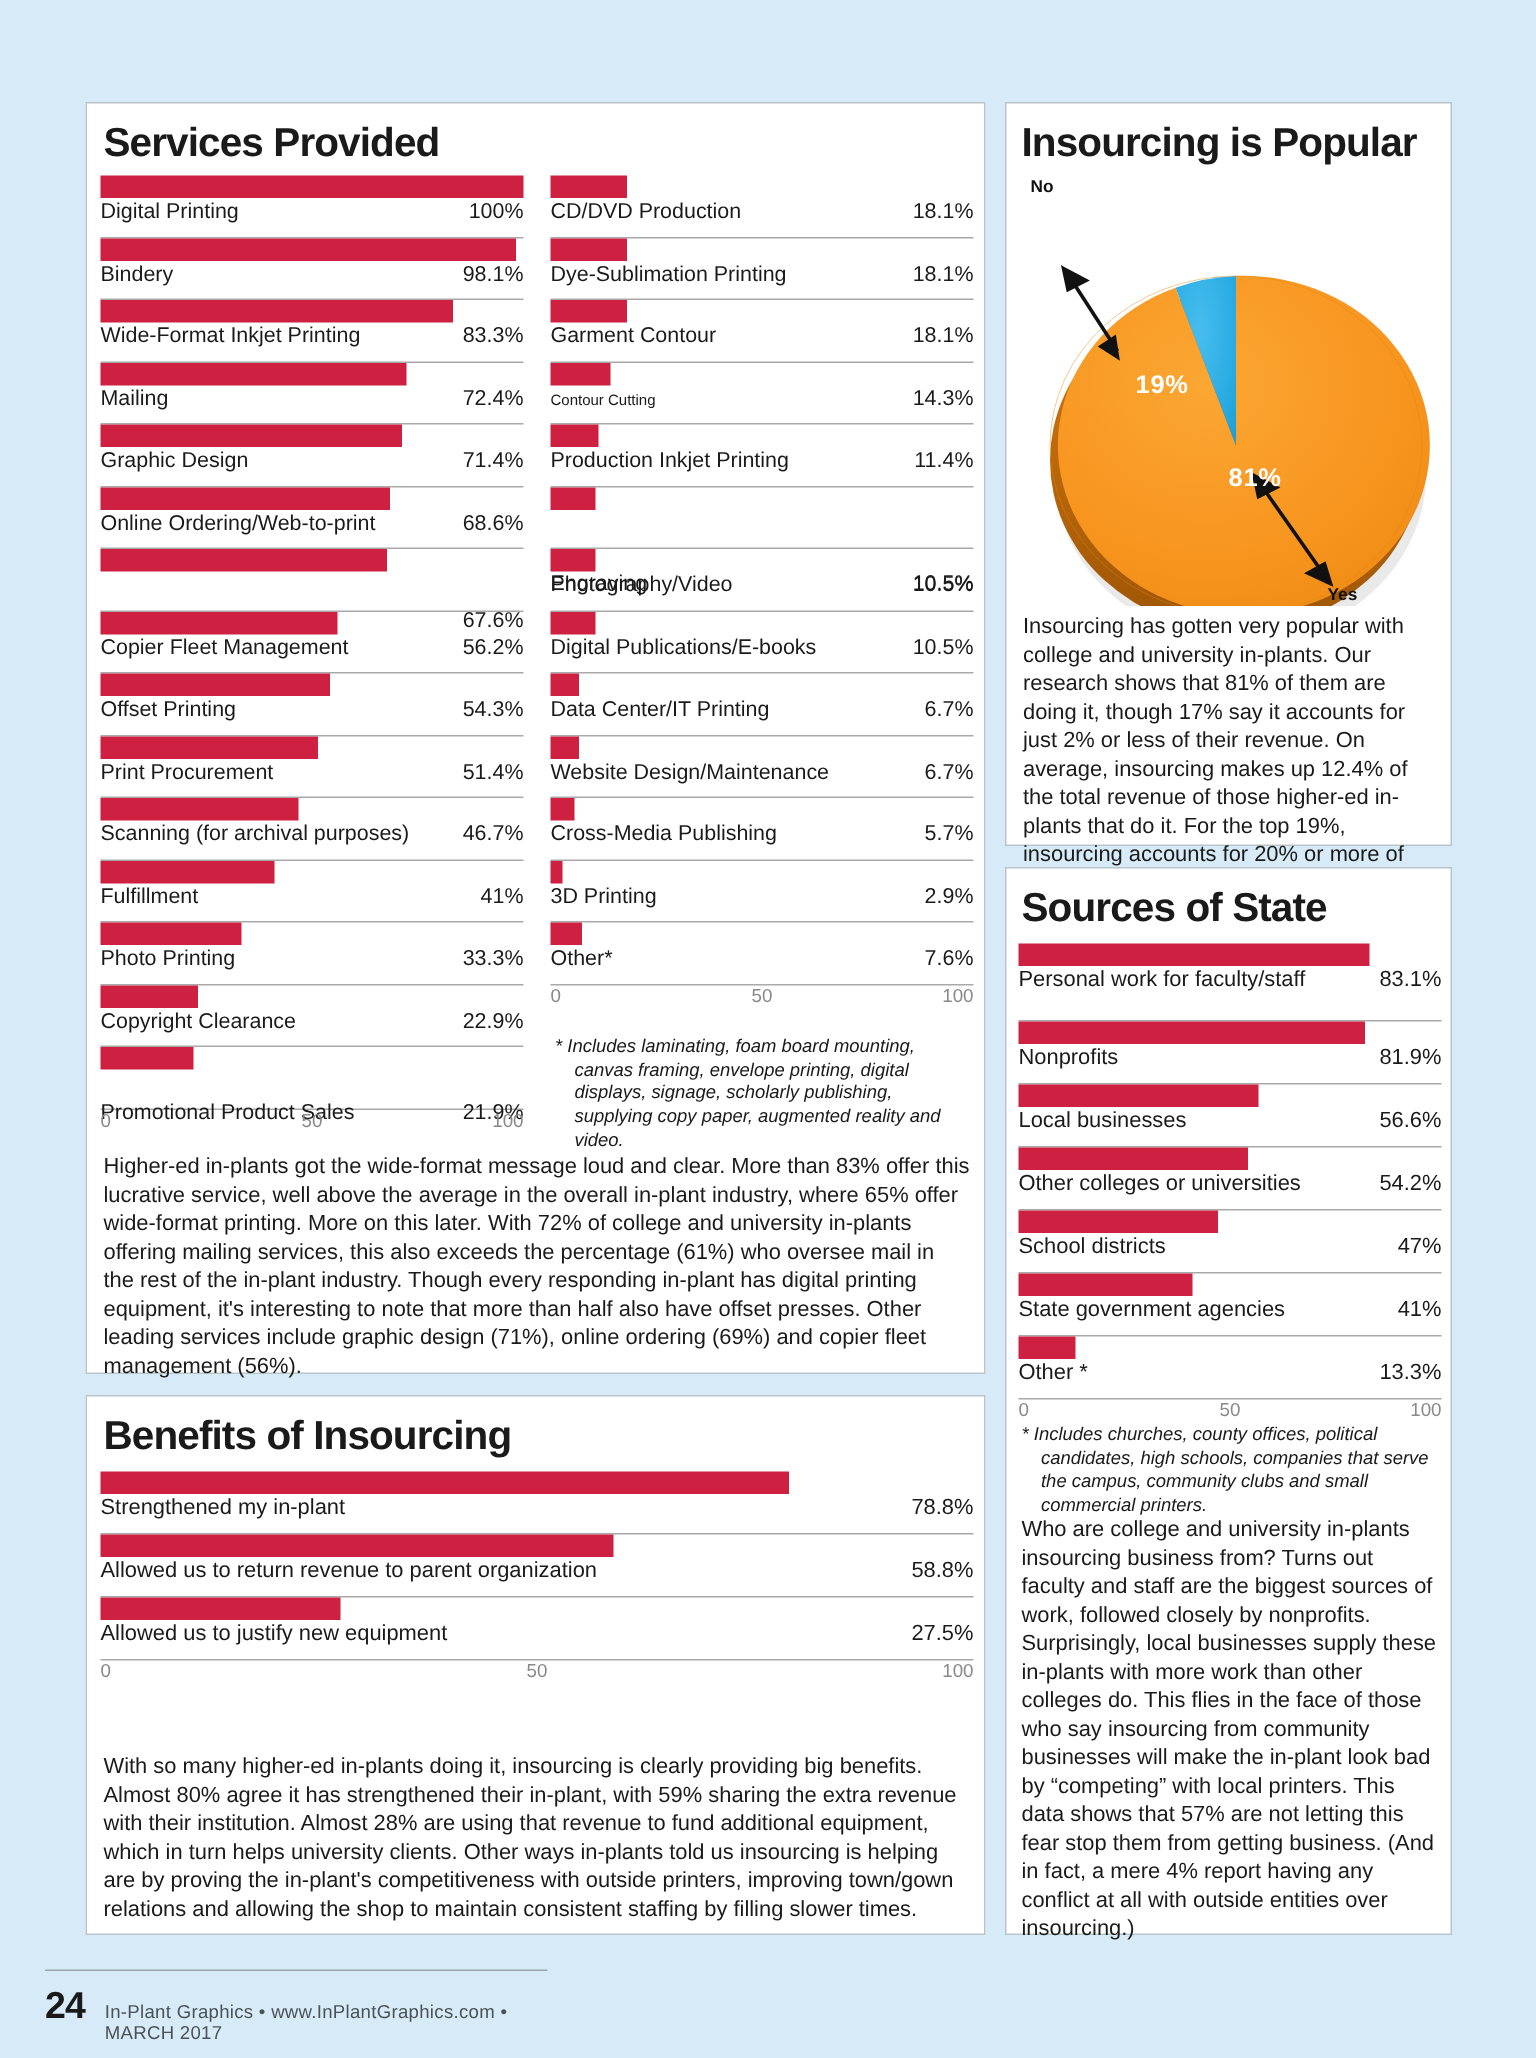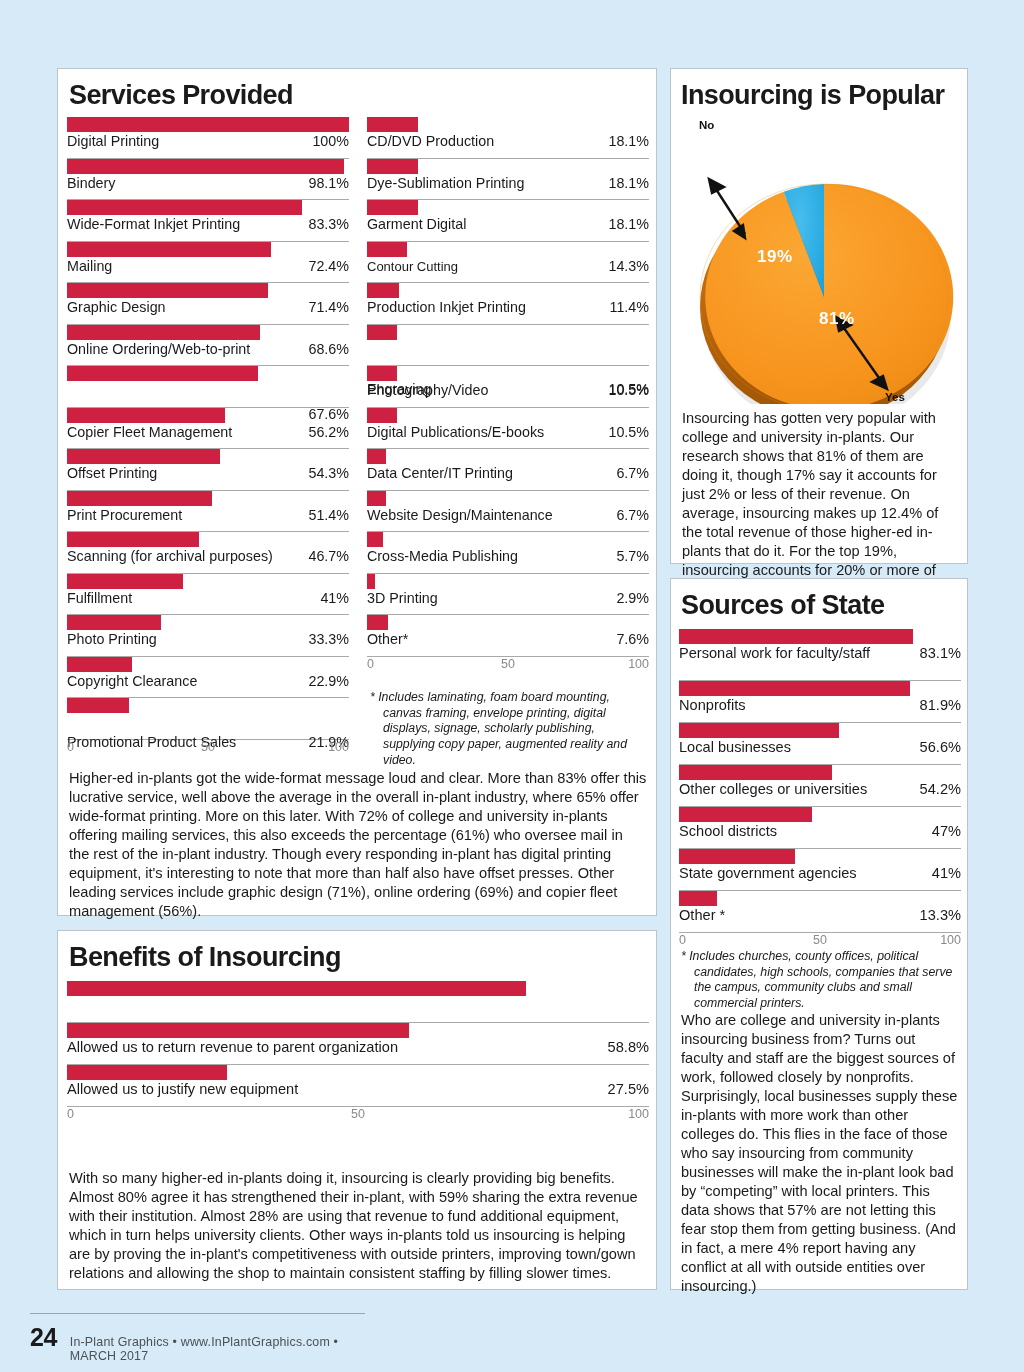--- a/index.html
+++ b/index.html
@@ -308,28 +308,28 @@
           <div class="bar-row" style="height: 41.5px;">
             <div class="bar-fill" style="width: 18.1%;"></div>
             <div class="bar-label-line">
               <span class="bar-label" style="font-size: 14.3px;">Dye-Sublimation Printing</span>
               <span class="bar-value" style="font-size: 14.3px;">18.1%</span>
             </div>
           </div>
           <div class="bar-row" style="height: 41.5px;">
             <div class="bar-fill" style="width: 18.1%;"></div>
             <div class="bar-label-line">
-              <span class="bar-label" style="font-size: 14.3px;">Garment Digital</span>
+              <span class="bar-label" style="font-size: 14.3px;">Garment Contour</span>
               <span class="bar-value" style="font-size: 14.3px;">18.1%</span>
             </div>
           </div>
           <div class="bar-row" style="height: 41.5px;">
             <div class="bar-fill" style="width: 14.3%;"></div>
             <div class="bar-label-line">
-              <span class="bar-label" style="font-size: 13px; text-align: center;">Contour Cutting</span>
+              <span class="bar-label" style="font-size: 10px; text-align: center;">Contour Cutting</span>
               <span class="bar-value" style="font-size: 14.3px;">14.3%</span>
             </div>
           </div>
           <div class="bar-row" style="height: 41.5px;">
             <div class="bar-fill" style="width: 11.4%;"></div>
             <div class="bar-label-line">
               <span class="bar-label" style="font-size: 14.3px;">Production Inkjet Printing</span>
               <span class="bar-value" style="font-size: 14.3px;">11.4%</span>
             </div>
           </div>
@@ -400,20 +400,24 @@
     <div class="footnote footnote-hang" id="services-note">* Includes laminating, foam board mounting, canvas framing, envelope printing, digital displays, signage, scholarly publishing, supplying copy paper, augmented reality and video.</div>
 
     <div class="body-copy" id="services-para">Higher-ed in-plants got the wide-format message loud and clear. More than 83% offer this lucrative service, well above the average in the overall in-plant industry, where 65% offer wide-format printing. More on this later. With 72% of college and university in-plants offering mailing services, this also exceeds the percentage (61%) who oversee mail in the rest of the in-plant industry. Though every responding in-plant has digital printing equipment, it's interesting to note that more than half also have offset presses. Other leading services include graphic design (71%), online ordering (69%) and copier fleet management (56%).</div>
   </div>
 
   <div class="panel" id="benefits-panel">
     <div class="panel-title" id="benefits-title">Benefits of Insourcing</div>
     <div class="bars" id="benefits-bars">
         <div class="bar-row" style="height: 42px;">
           <div class="bar-fill" style="width: 78.8%;"></div>
+          <div class="bar-label-line">
+            <span class="bar-label" style="font-size: 14.6px;">Strengthened my in-plant</span>
+            <span class="bar-value" style="font-size: 14.6px;">78.8%</span>
+          </div>
         </div>
         <div class="bar-row" style="height: 42px;">
           <div class="bar-fill" style="width: 58.8%;"></div>
           <div class="bar-label-line">
             <span class="bar-label" style="font-size: 14.6px;">Allowed us to return revenue to parent organization</span>
             <span class="bar-value" style="font-size: 14.6px;">58.8%</span>
           </div>
         </div>
         <div class="bar-row" style="height: 42px;">
           <div class="bar-fill" style="width: 27.5%;"></div>
@@ -468,21 +472,21 @@
           <polygon points="66,119 55,112 64,106"></polygon>
           <polygon points="30,60 45,68 33,74"></polygon>
         </g>
         <g stroke="#111" stroke-width="2.4" fill="#111">
           <line x1="160" y1="202" x2="205" y2="266"></line>
           <polygon points="157,198 172,206 160,212"></polygon>
           <polygon points="208,270 193,263 204,257"></polygon>
         </g>
       </svg>
 
-      <div class="pie-axis-label" style="left:20px; top:0px;">No</div>
+      <div class="pie-axis-label" style="left:8px; top:0px;">No</div>
       <div class="pie-axis-label" style="left:206px; top:272px;">Yes</div>
       <div class="pie-slice-label" style="left:78px; top:128px;">19%</div>
       <div class="pie-slice-label" style="left:140px; top:190px;">81%</div>
     </div>
 
     <div class="body-copy" id="pie-para">Insourcing has gotten very popular with college and university in-plants. Our research shows that 81% of them are doing it, though 17% say it accounts for just 2% or less of their revenue. On average, insourcing makes up 12.4% of the total revenue of those higher-ed in-plants that do it. For the top 19%, insourcing accounts for 20% or more of their revenue.</div>
   </div>
 
   <div class="panel" id="sources-panel">
     <div class="panel-title" id="sources-title">Sources of State</div>

